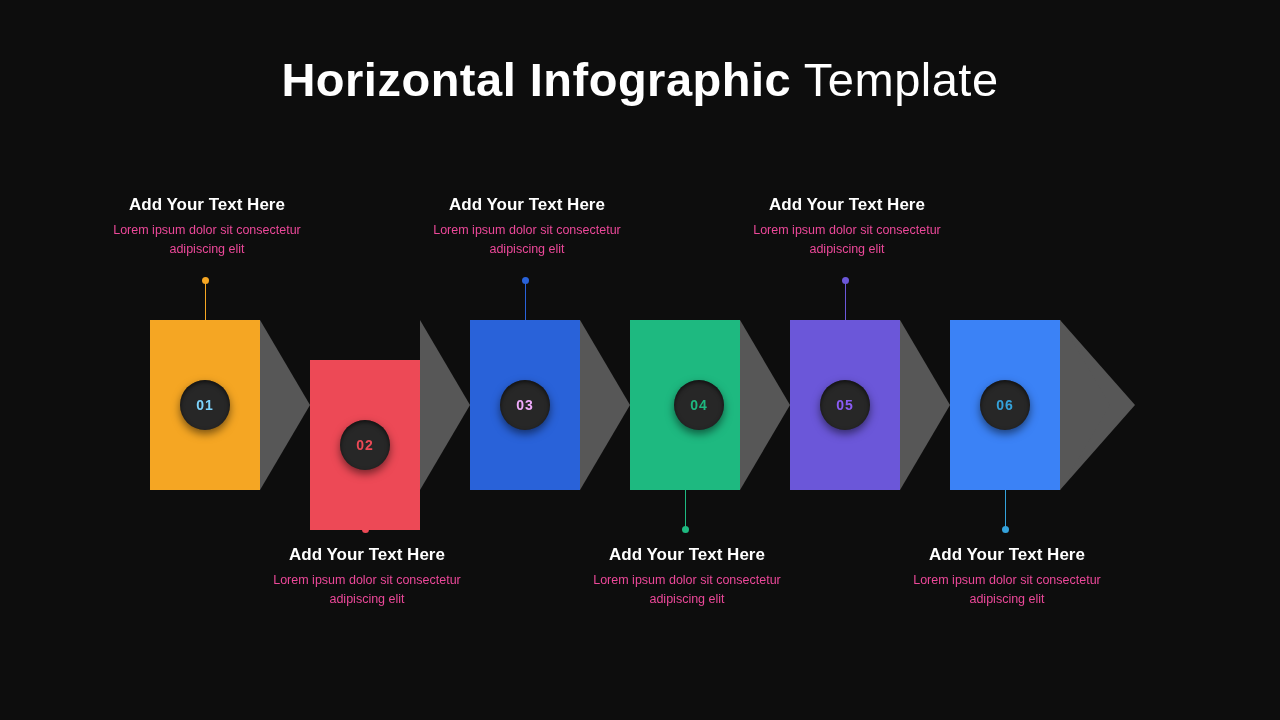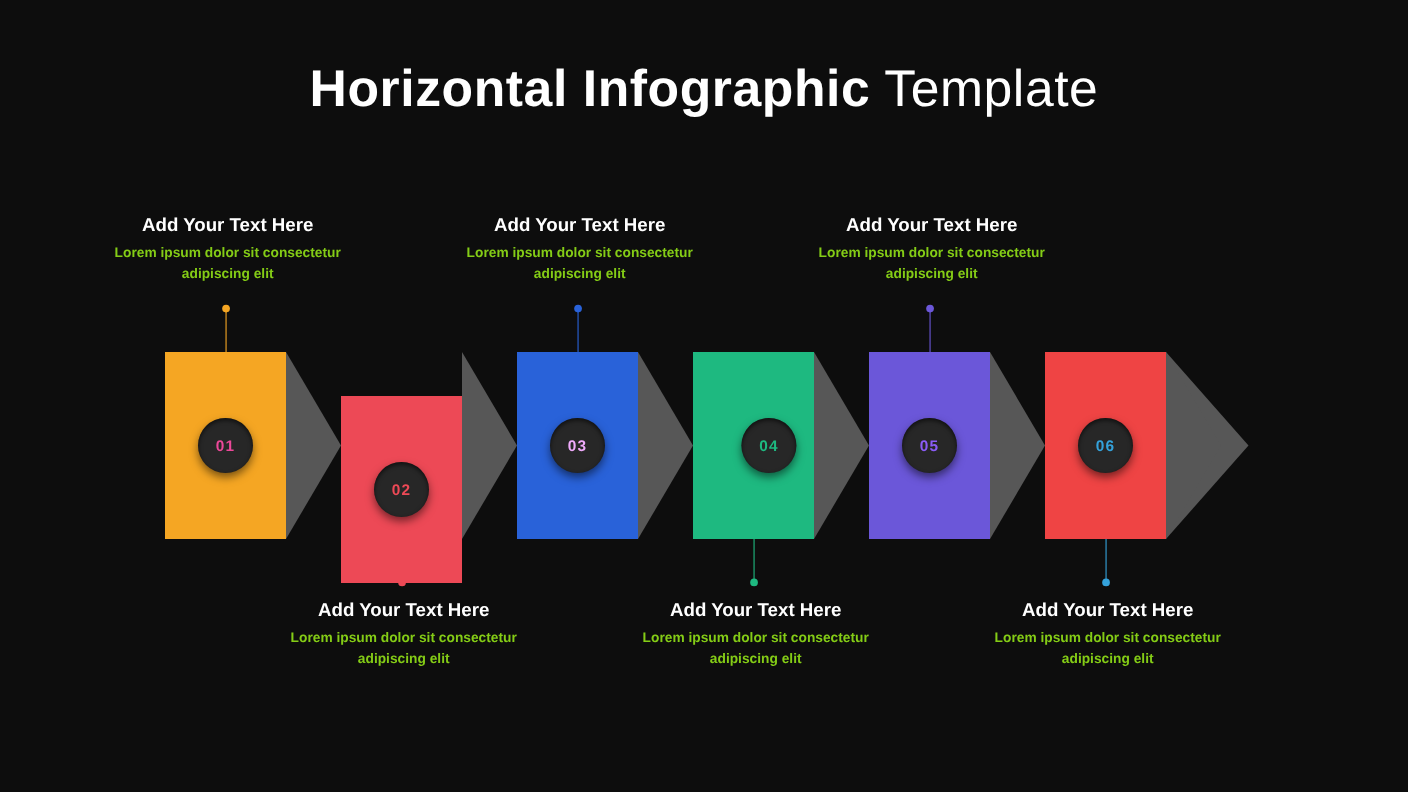--- a/index.html
+++ b/index.html
@@ -103,22 +103,21 @@
   .caption.top { top: -125px; }
   .caption.bottom { top: 225px; }
   .caption h4 {
     font-size: 17px;
     font-weight: 800;
     margin-bottom: 6px;
   }
   .caption p {
     font-size: 12.5px;
     line-height: 1.5;
-    color: #84cc16;
-    font-weight: bold;
+    color: #ec4899;
   }
 
   
   .end-arrow {
     position: absolute;
     top: 0;
     width: 0;
     height: 0;
     border-top: 85px solid transparent;
     border-bottom: 85px solid transparent;
@@ -130,21 +129,21 @@
 
 <div class="title">
   <span class="bold">Horizontal Infographic</span>
   <span>Template</span>
 </div>
 
 <div class="row">
     <div class="step" style="left: 0px; z-index: 10;">
       <div class="fold"></div>
       <div class="card" style="background: rgb(245, 166, 35);">
-        <div class="circle" style="color: #ec4899; text-align: center;">01</div>
+        <div class="circle" style="color: #7dd3fc; text-align: center;">01</div>
       </div>
       <div class="connector top" style="left: 55px; background: rgb(245, 166, 35);">
         <span style="position: absolute; width: 7px; height: 7px; border-radius: 50%; left: -3px; background: rgb(245, 166, 35); top: -3px;"></span>
       </div>
       <div class="caption top">
         <h4>Add Your Text Here</h4>
         <p>Lorem ipsum dolor sit consectetur adipiscing elit</p>
       </div>
     </div>
     <div class="step" style="left: 160px; z-index: 9;">
@@ -194,21 +193,21 @@
       <div class="connector top" style="left: 55px; background: rgb(107, 87, 217);">
         <span style="position: absolute; width: 7px; height: 7px; border-radius: 50%; left: -3px; background: rgb(107, 87, 217); top: -3px;"></span>
       </div>
       <div class="caption top">
         <h4>Add Your Text Here</h4>
         <p>Lorem ipsum dolor sit consectetur adipiscing elit</p>
       </div>
     </div>
     <div class="step" style="left: 800px; z-index: 5;">
       <div class="fold"></div>
-      <div class="card" style="background: #ef4444;">
+      <div class="card" style="background: #3b82f6;">
         <div class="circle" style="color: rgb(52, 162, 219);">06</div>
       </div>
       <div class="connector bottom" style="left: 55px; background: rgb(52, 162, 219);">
         <span style="position: absolute; width: 7px; height: 7px; border-radius: 50%; left: -3px; background: rgb(52, 162, 219); bottom: -3px;"></span>
       </div>
       <div class="caption bottom">
         <h4>Add Your Text Here</h4>
         <p>Lorem ipsum dolor sit consectetur adipiscing elit</p>
       </div>
     </div>

